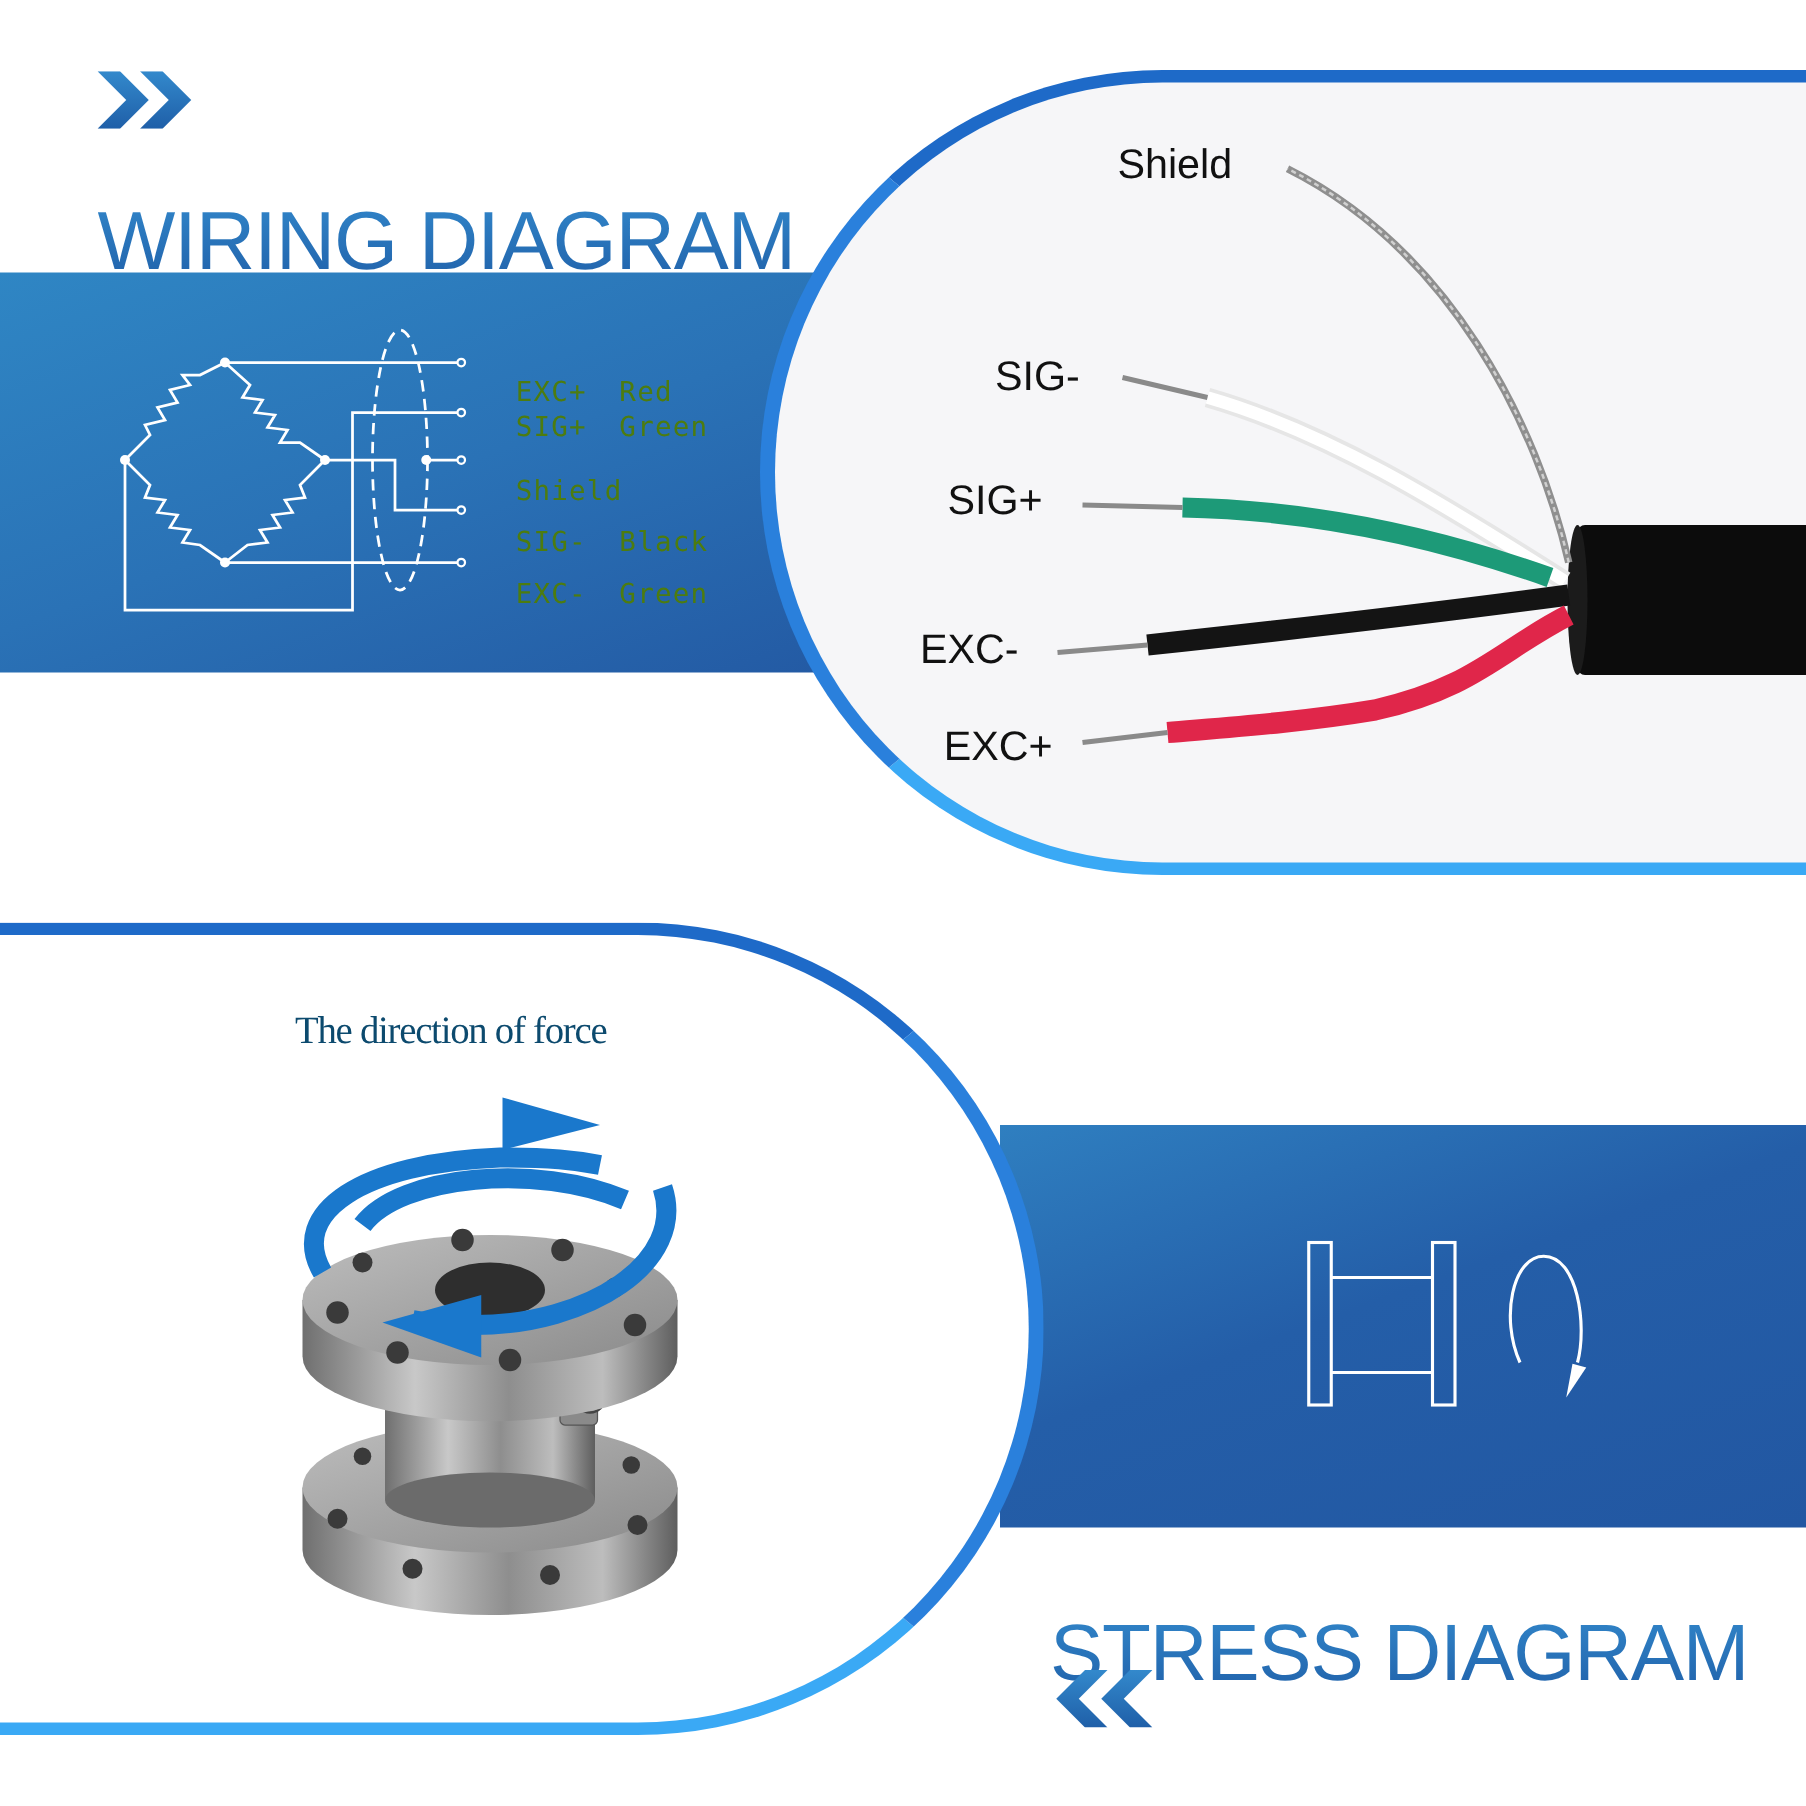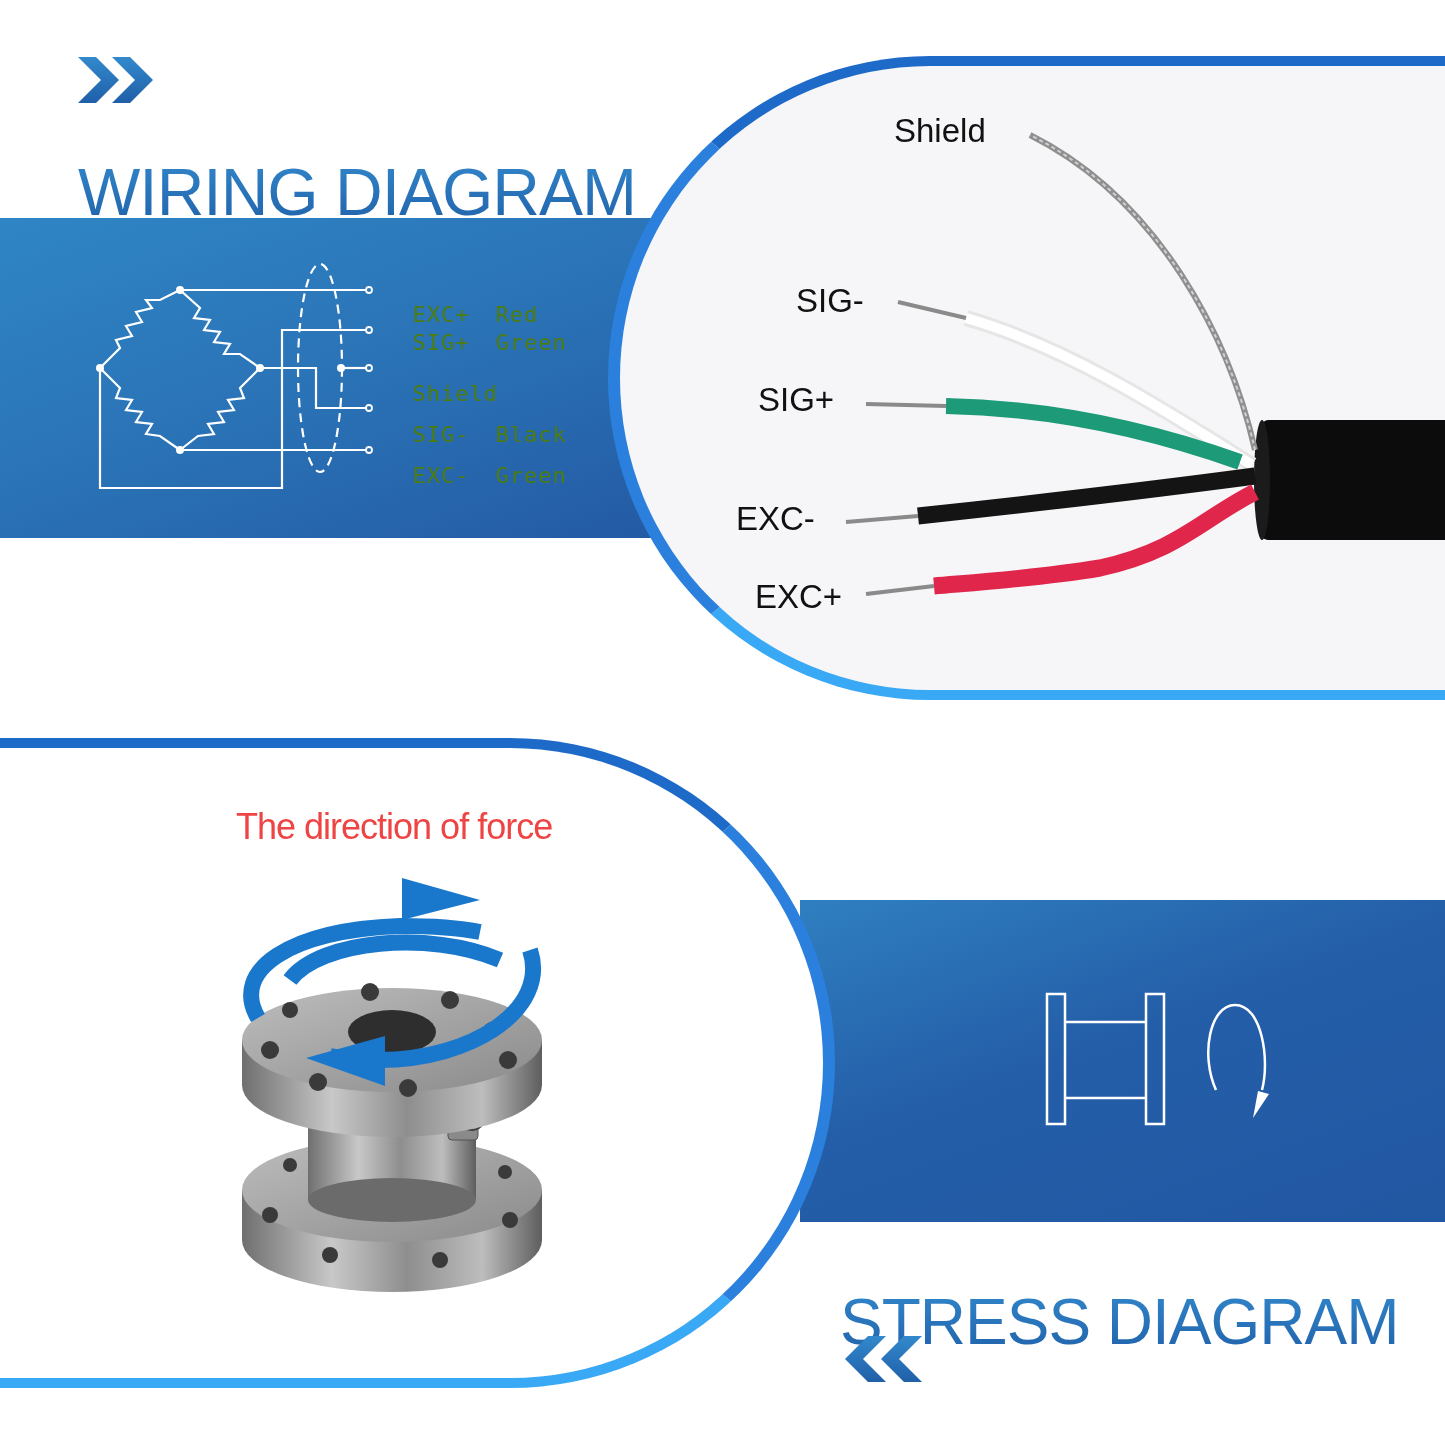--- a/index.html
+++ b/index.html
@@ -45,22 +45,22 @@
     border-top:10px solid #1e6ac8;
     border-right:12px solid #2a80dc;
     border-bottom:10px solid #3aa9f5;
     box-sizing:border-box;
   }
   .band-bottom {
     position:absolute; left:800px; top:900px; width:645px; height:322px;
     background:linear-gradient(160deg,#2f7fc0 0%,#245ea8 45%,#2257a2 100%);
   }
   .force-caption {
-    position:absolute; left:236px; top:806px; font-size:36px; color:#ef4444;
-    letter-spacing:-1px; white-space:nowrap; font-family:Liberation Sans, sans-serif;
+    position:absolute; left:236px; top:806px; font-size:31px; color:#0c4a6e;
+    letter-spacing:-1px; white-space:nowrap; font-family:Liberation Serif, serif;
   }
 </style>
 </head>
 <body>
 
 <svg class="chev" style="left:78px;top:57px" width="80" height="46" viewBox="0 0 80 46">
   <defs>
     <linearGradient id="cg1" x1="0" y1="0" x2="0" y2="1">
       <stop offset="0" stop-color="#3389cc"></stop>
         <stop offset="1" stop-color="#1f5fa8"></stop>

